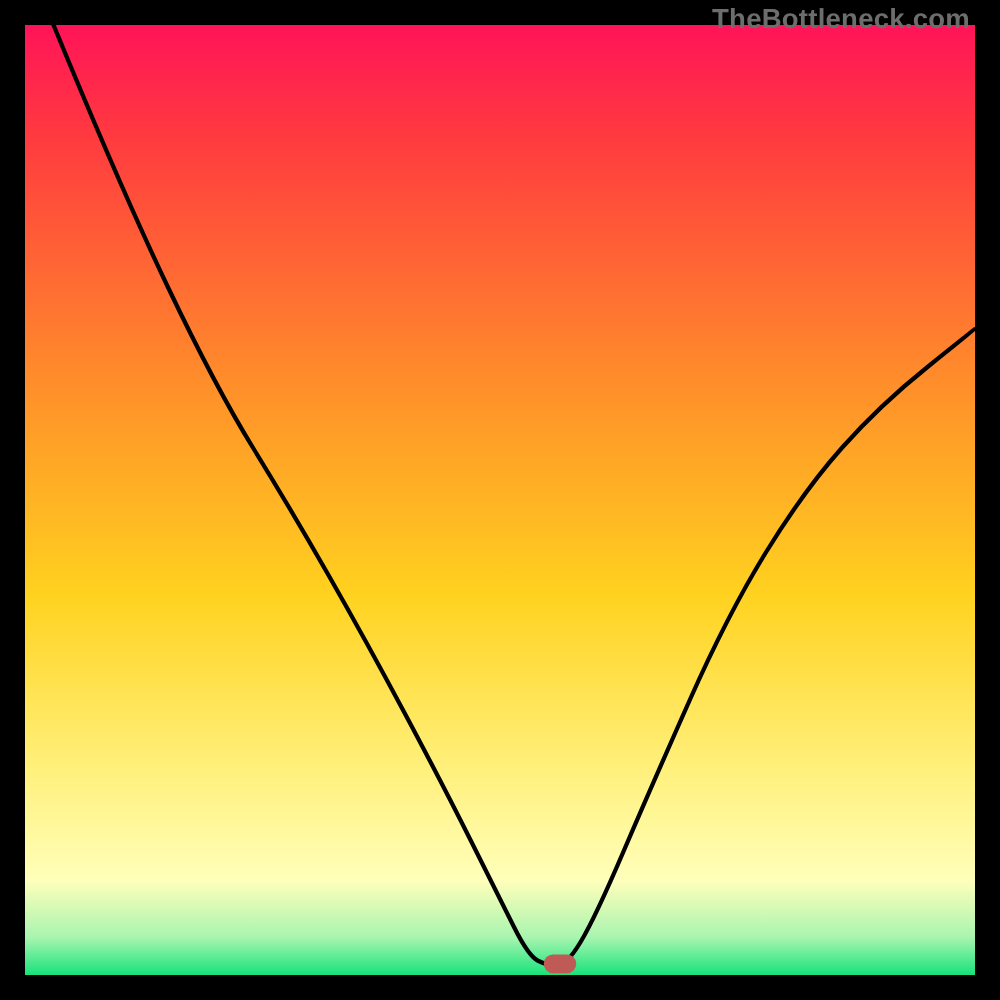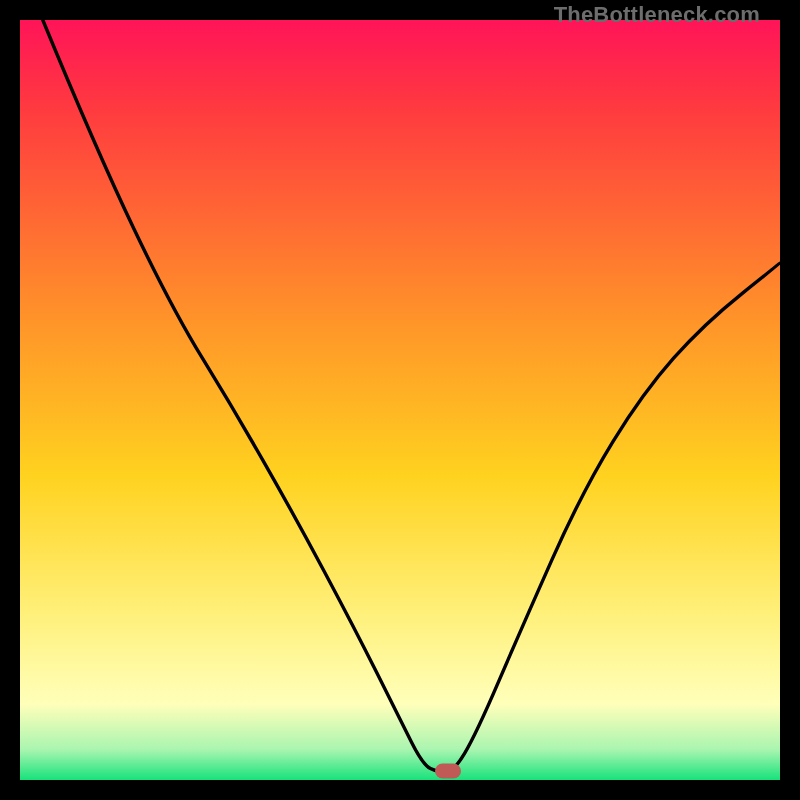--- a/index.html
+++ b/index.html
@@ -24,21 +24,21 @@
       var(--c-yellow) 60%,
       var(--c-paleyellow) 78%,
       var(--c-cream) 90%,
       var(--c-mint) 96%,
       var(--c-green) 100%
     );
   }
   .watermark {
     position: absolute;
     top: 2px;
-    right: 40px;
+    right: 24px;
     font-family: Arial, Helvetica, sans-serif;
     font-size: 22px;
     font-weight: 600;
     color: #6d6d6d;
     letter-spacing: 0.2px;
     user-select: none;
     text-align: right;
   }
   svg.curve {
     position: absolute;

